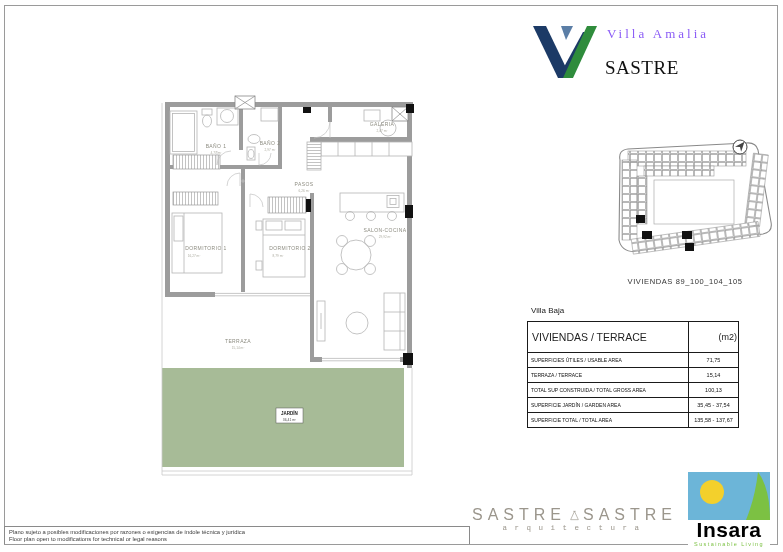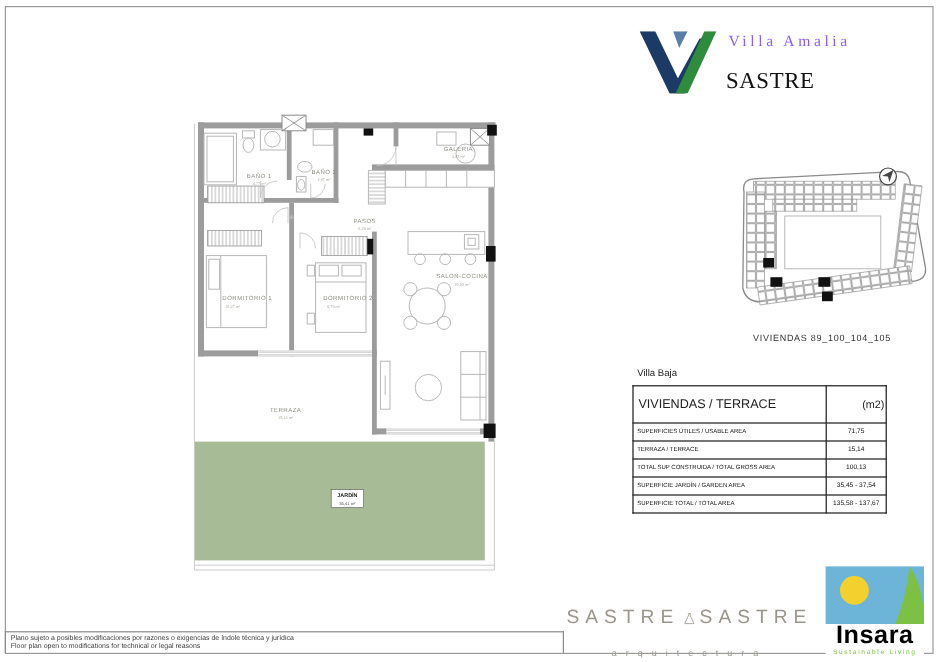--- a/index.html
+++ b/index.html
@@ -37,21 +37,21 @@
   .rname{font-size:5px;fill:#8d8c81;letter-spacing:.4px;}
   .rarea{font-size:3.2px;fill:#aeada2;}
 
   
   #disclaimer{position:absolute;left:4px;top:526px;width:466px;height:18px;
               border:1px solid #8a8a8a;border-bottom:none;padding:2px 0 0 4px;box-sizing:border-box;}
   #disclaimer div{font-size:5.8px;color:#3c3c3c;line-height:7px;white-space:nowrap;}
 
   #sastre{position:absolute;left:472px;top:506px;width:205px;text-align:center;color:#9b968c;}
   #sastre .l1{font-size:16px;letter-spacing:5px;white-space:nowrap;display:flex;align-items:center;justify-content:center;gap:4px;}
-  #sastre .l2{font-size:7.5px;letter-spacing:7.5px;margin-top:16px;white-space:nowrap;}
+  #sastre .l2{font-size:7.5px;letter-spacing:7.5px;margin-top:0;white-space:nowrap;font-family:Liberation Mono, monospace;}
 
   #insara{position:absolute;left:688px;top:472px;width:82px;height:76px;background:#fff;}
   #insara .sky{position:absolute;left:0;top:0;width:82px;height:48px;background:#6cb5d8;overflow:hidden;}
   #insara .sun{position:absolute;left:12px;top:8px;width:24px;height:24px;border-radius:50%;background:#f3d02c;}
   #insara .name{position:absolute;left:0;top:46px;width:82px;text-align:center;font-size:21px;
                 font-weight:bold;color:#000000;letter-spacing:.5px;}
   #insara .tag{position:absolute;left:0;top:69px;width:82px;text-align:center;font-size:5.5px;
                letter-spacing:1.4px;color:#7cc143;white-space:nowrap;}
 </style>
 </head>

